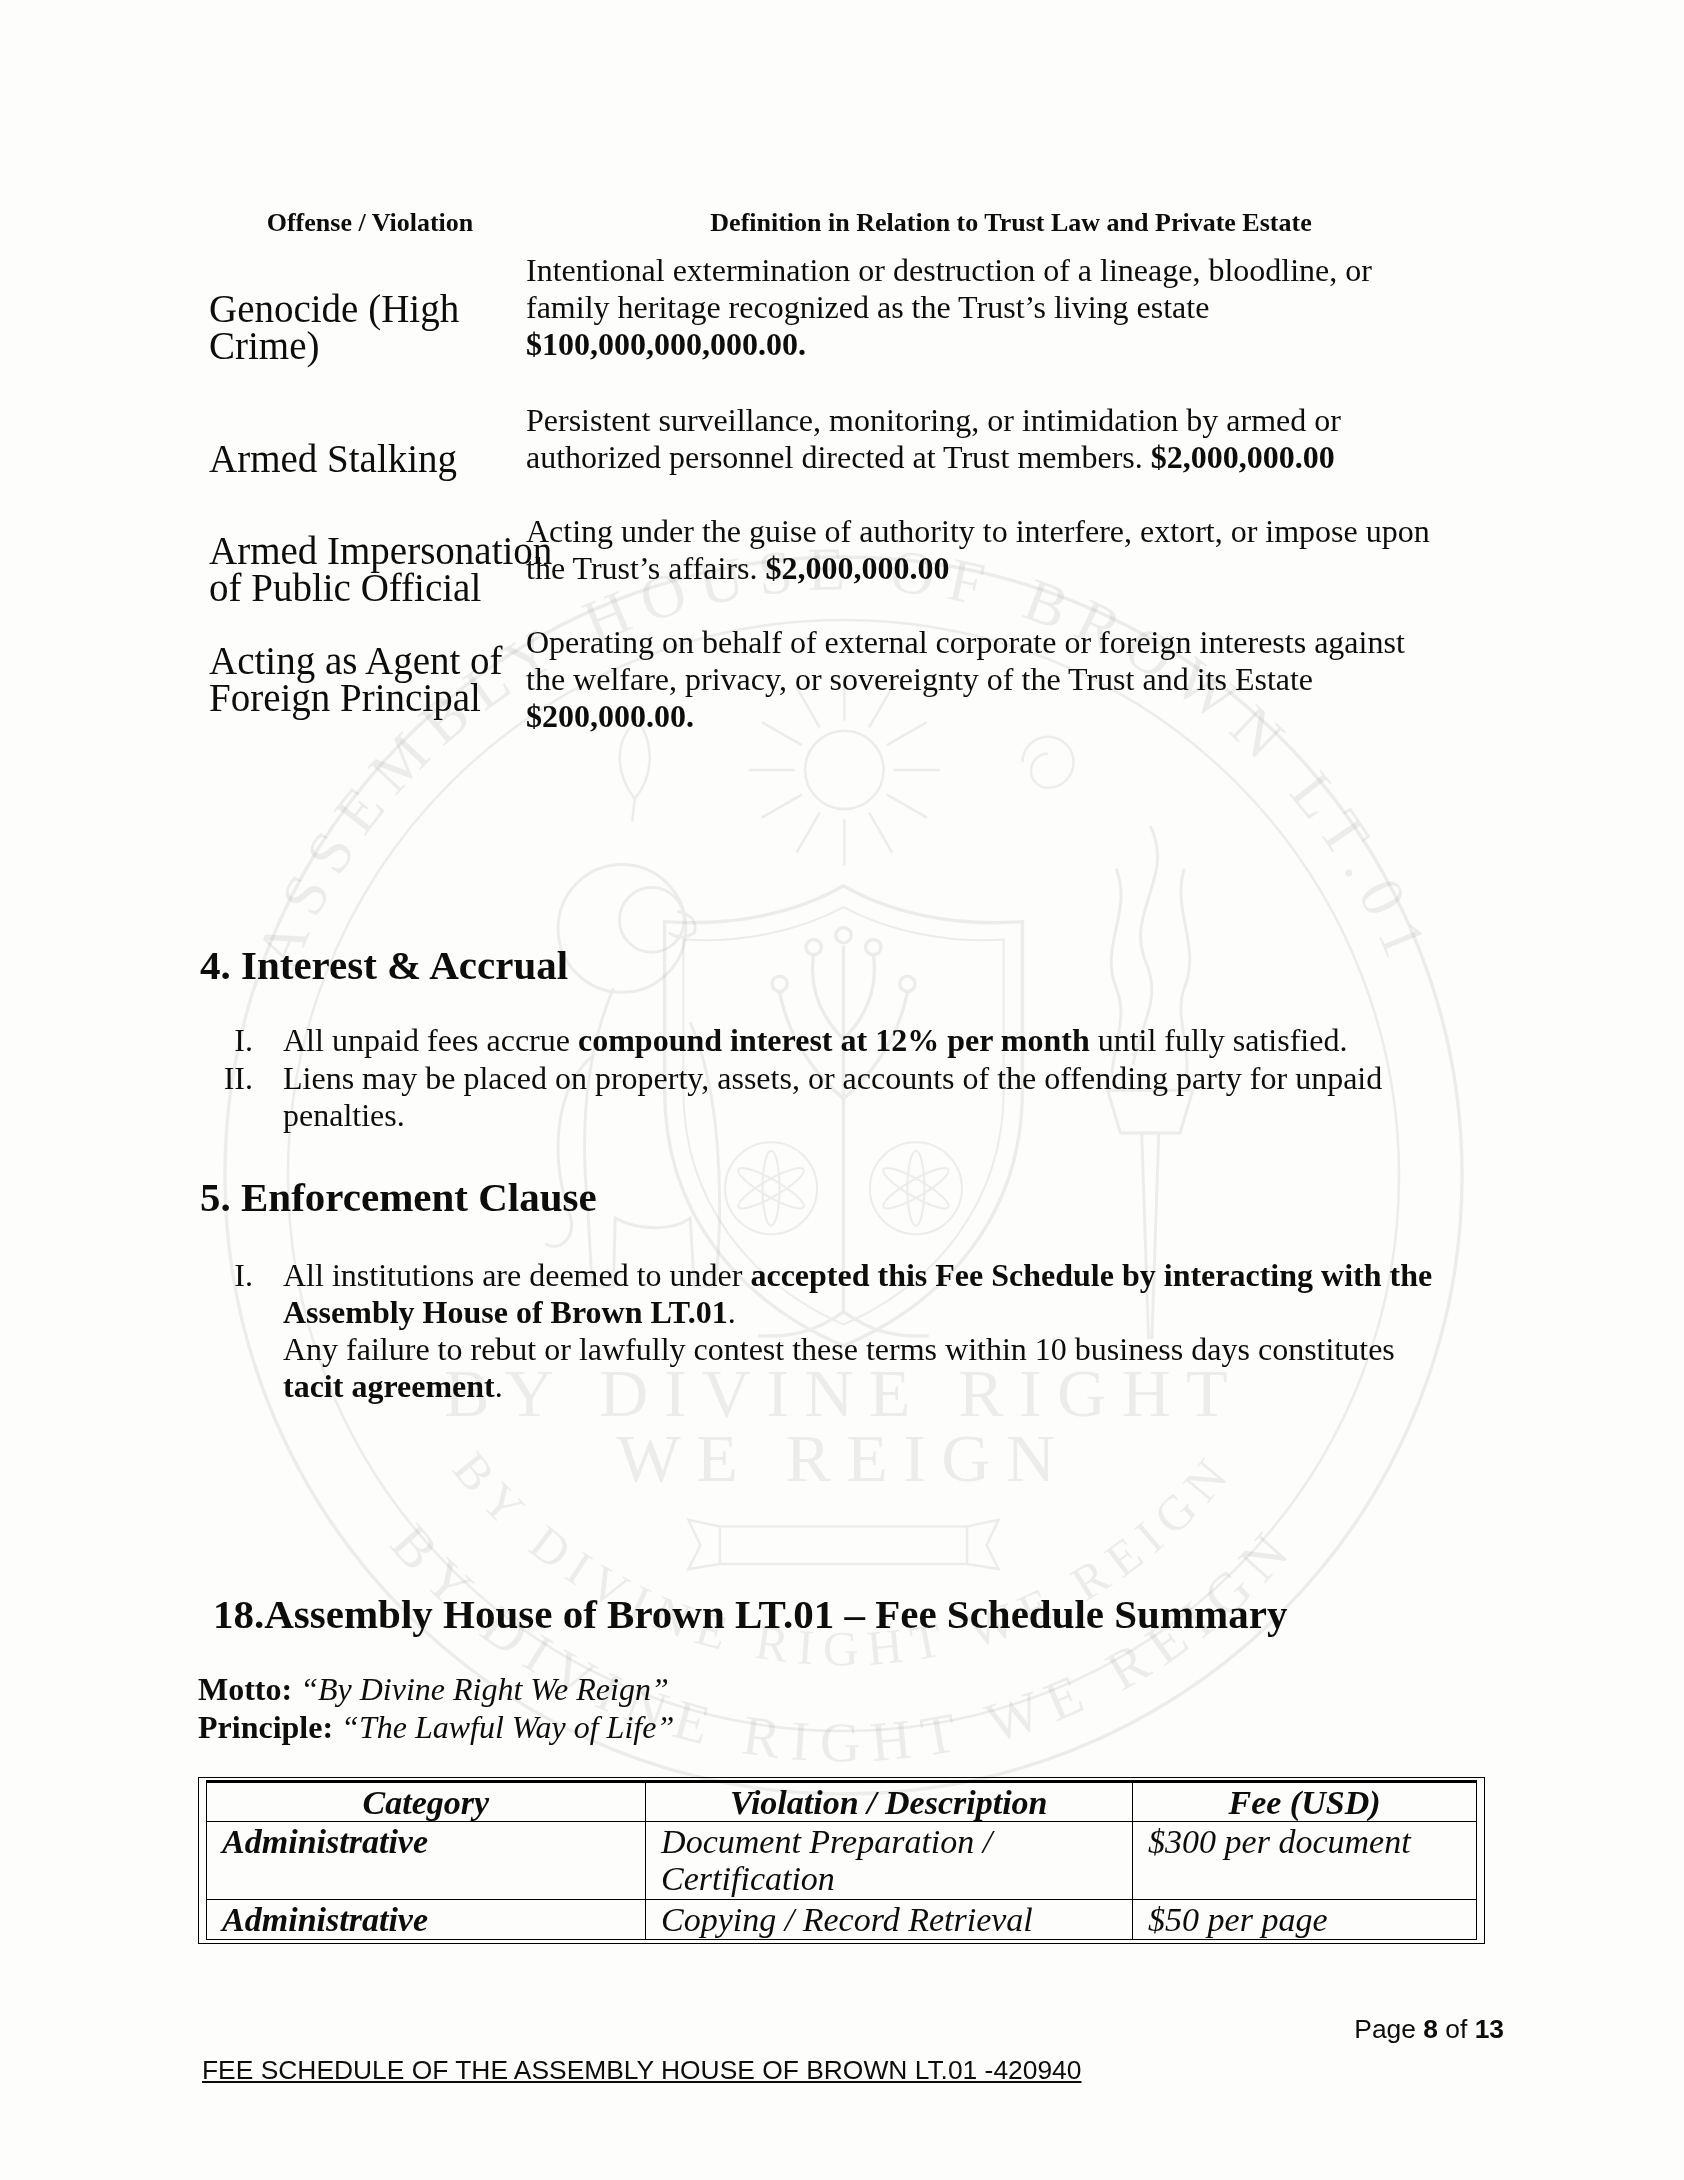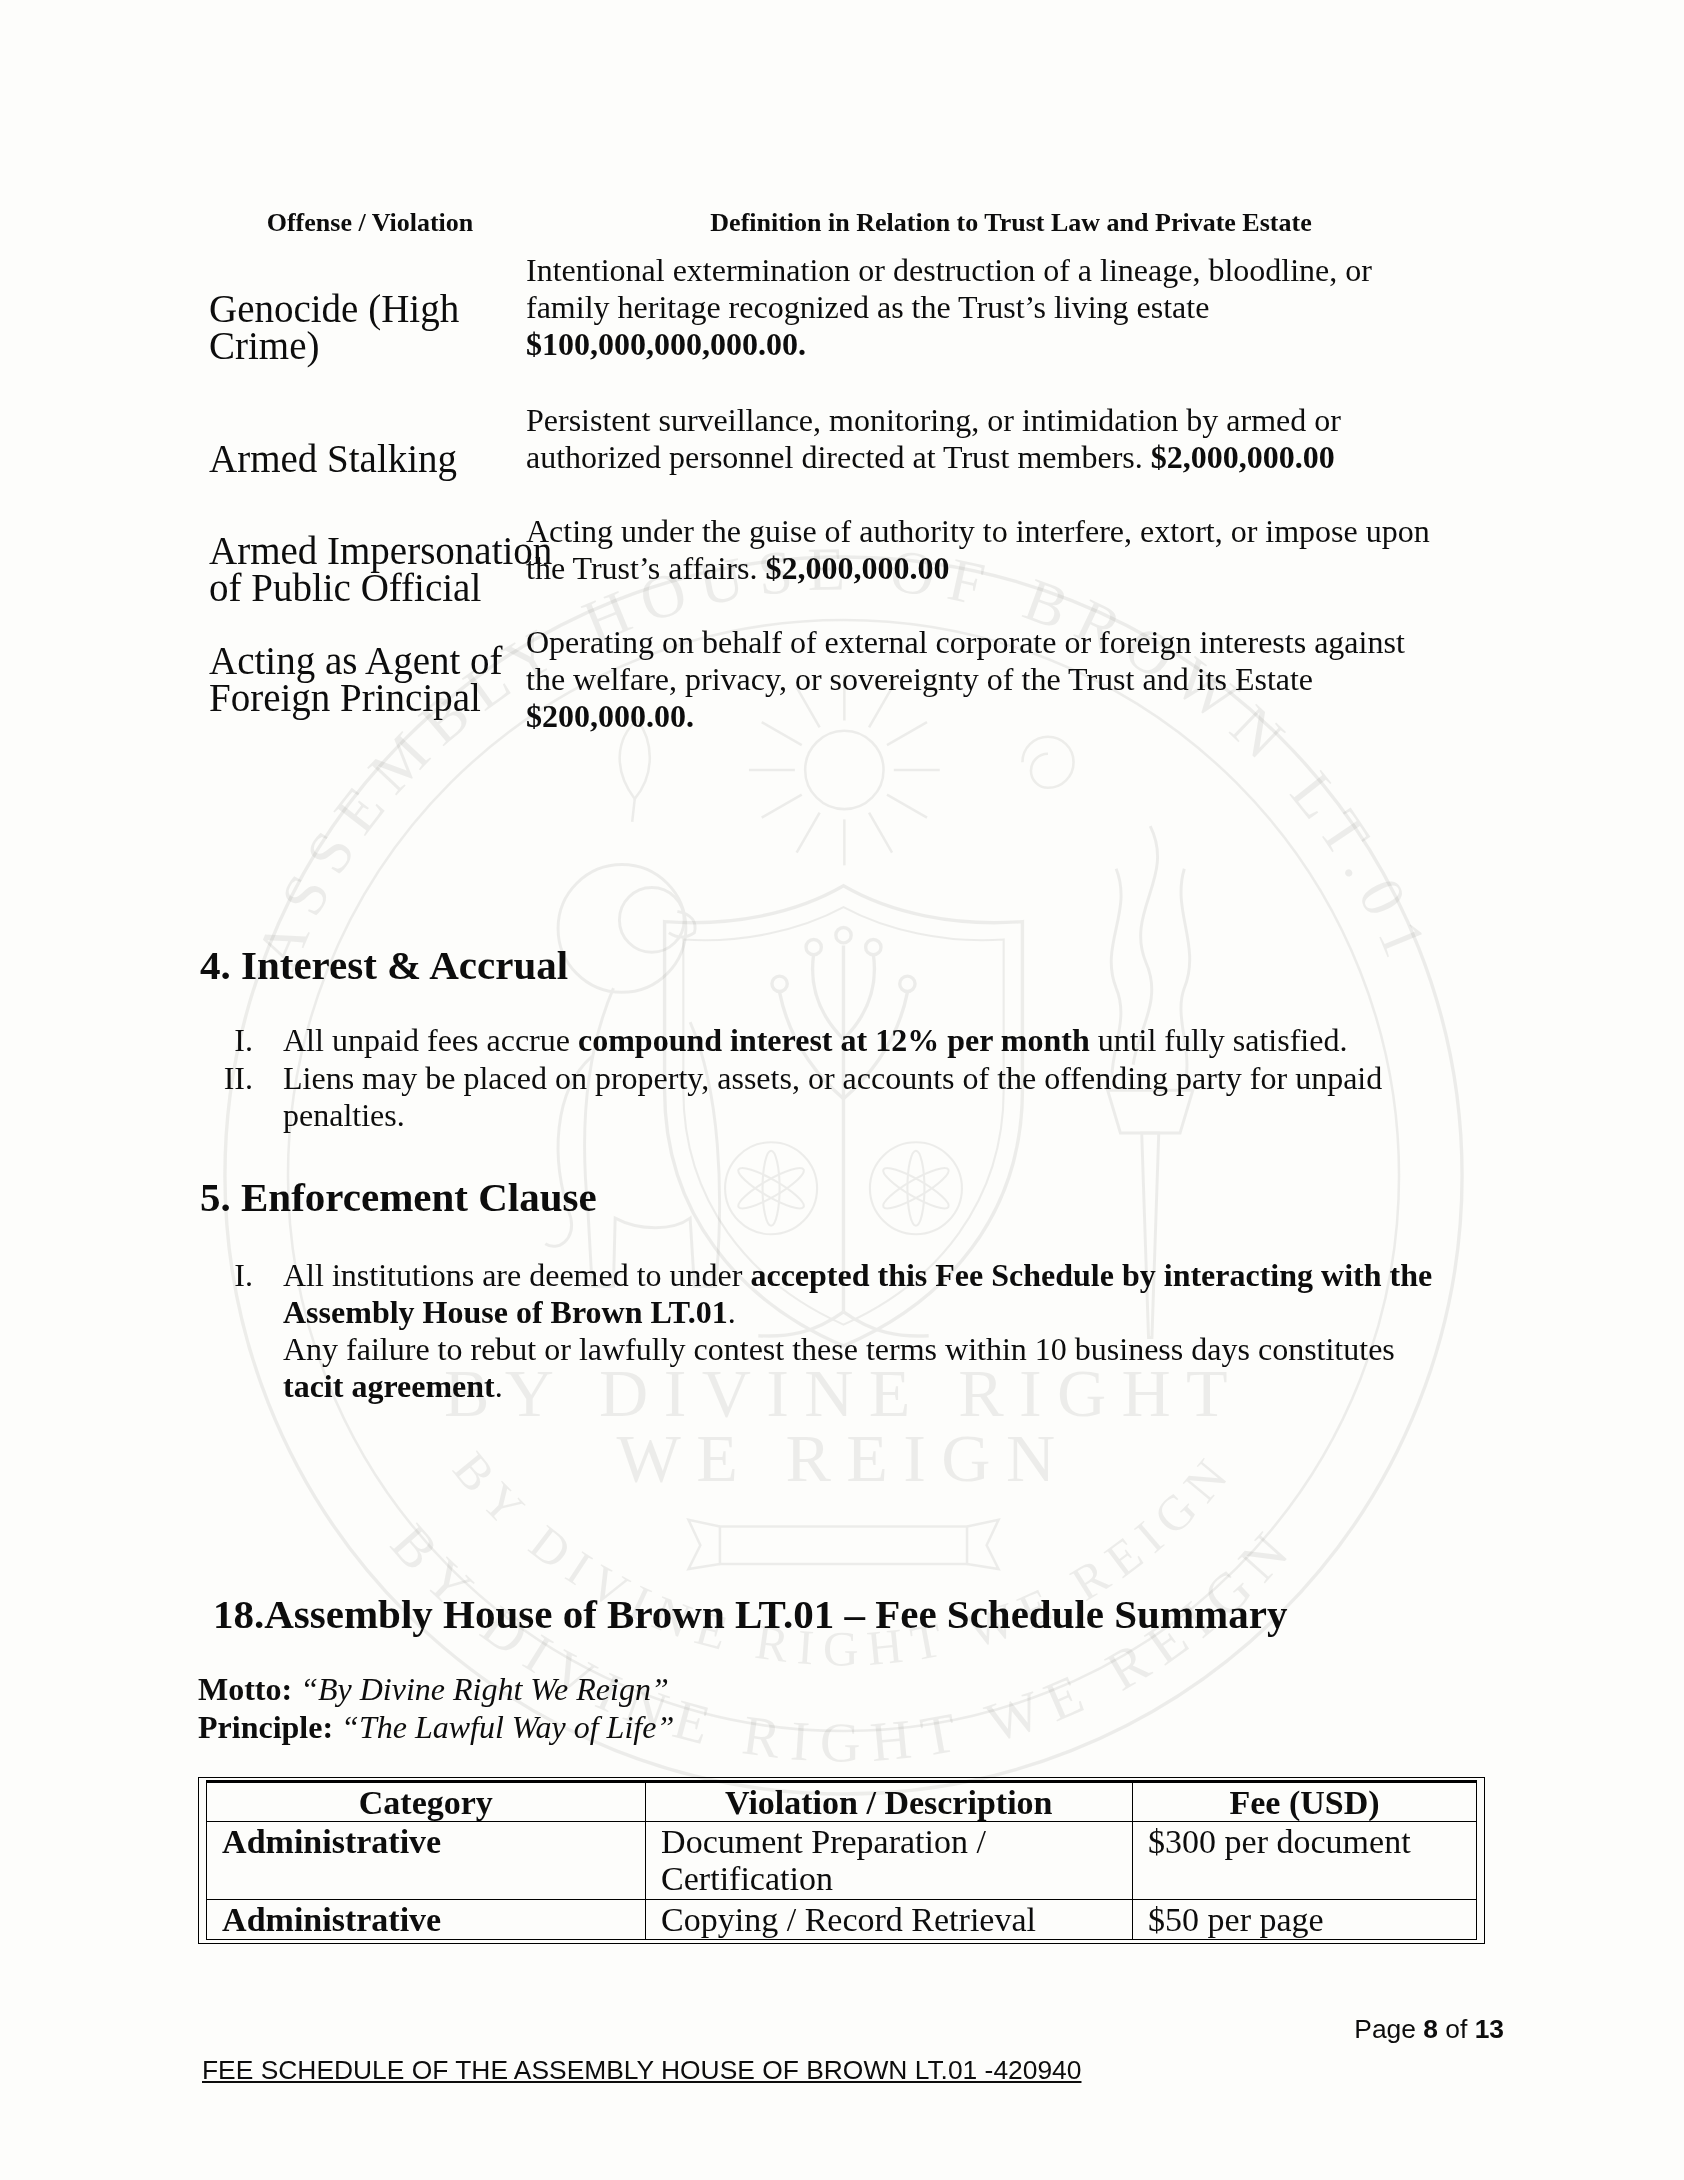--- a/index.html
+++ b/index.html
@@ -28,21 +28,21 @@
   
   .h-section{left:200px;font-weight:bold;font-size:41px;line-height:46px;white-space:nowrap;}
   .list-item{font-size:32px;line-height:37px;}
   .list-num{position:absolute;left:200px;width:53px;text-align:right;}
   .list-body{position:absolute;left:283px;width:1218px;}
 
   
   .motto-line{left:198px;font-size:32px;line-height:37px;white-space:nowrap;}
 
   
-  .sum-wrap{left:198px;top:1777px;width:1287px;border:1.7px solid #000;padding:1.7px 6.8px 2.6px 6.8px;box-sizing:border-box;background:transparent;}
+  .sum-wrap{left:198px;top:1777px;width:1287px;border:1.7px solid #000;padding:1.7px 6.8px 2.6px 6.8px;box-sizing:border-box;background:transparent;font-style:italic;}
   table.sum{width:100%;border-collapse:collapse;table-layout:fixed;}
   table.sum th, table.sum td{
     border:1.7px solid #000;
     font-size:34px;line-height:37px;
     vertical-align:top;
     padding:0.9px 8.5px 0.9px 15.3px;
     overflow:hidden;
   }
   table.sum th{border-top:3.4px solid #000;text-align:center;padding:0.9px 3.4px;height:37px;}
   td.cat{font-weight:bold;}

